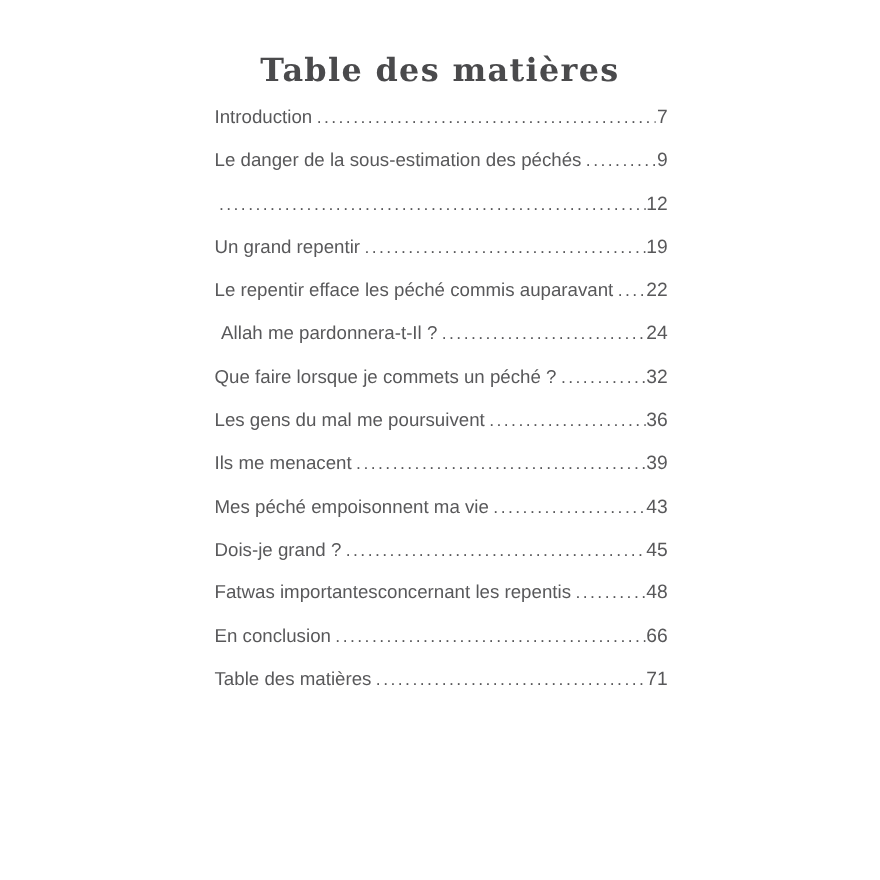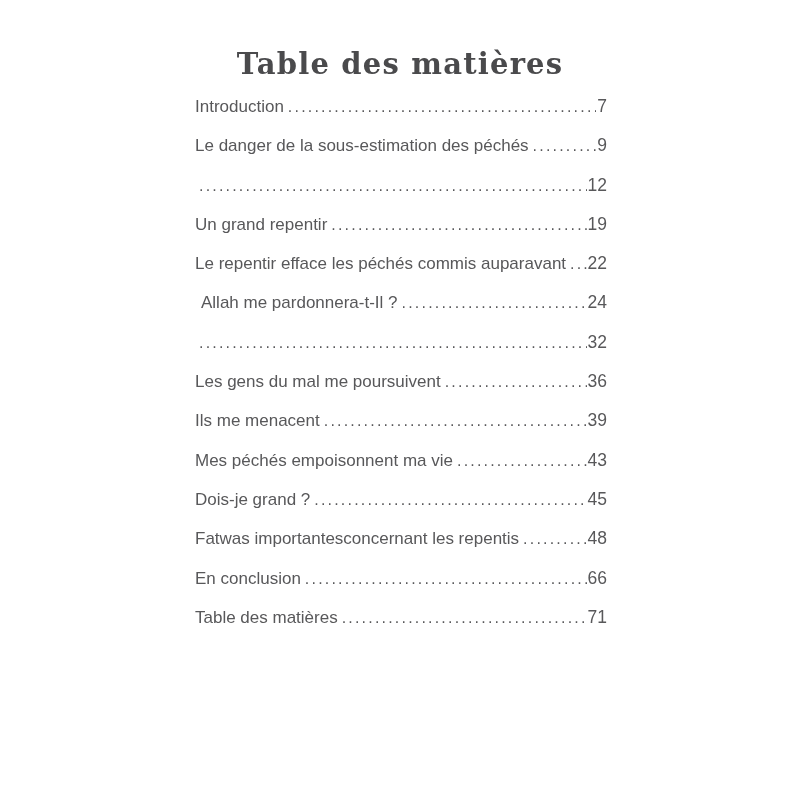--- a/index.html
+++ b/index.html
@@ -94,50 +94,51 @@
     <span class="toc-page">12</span>
   </div>
 
   <div class="toc-row">
     <span class="toc-label">Un grand repentir</span>
     <span class="toc-dots">....................................................................................................................................................................................</span>
     <span class="toc-page">19</span>
   </div>
 
   <div class="toc-row">
-    <span class="toc-label">Le repentir efface les péchés commis auparavant</span>
+    <span class="toc-label">Le repentir efface les péché commis auparavant</span>
     <span class="toc-dots">....................................................................................................................................................................................</span>
     <span class="toc-page">22</span>
   </div>
 
   <div class="toc-row indent">
     <span class="toc-label">Allah me pardonnera-t-Il ?</span>
     <span class="toc-dots">....................................................................................................................................................................................</span>
     <span class="toc-page">24</span>
   </div>
 
   <div class="toc-row">
+    <span class="toc-label">Que faire lorsque je commets un péché ?</span>
     <span class="toc-dots">....................................................................................................................................................................................</span>
     <span class="toc-page">32</span>
   </div>
 
   <div class="toc-row">
     <span class="toc-label">Les gens du mal me poursuivent</span>
     <span class="toc-dots">....................................................................................................................................................................................</span>
     <span class="toc-page">36</span>
   </div>
 
   <div class="toc-row">
     <span class="toc-label">Ils me menacent</span>
     <span class="toc-dots">....................................................................................................................................................................................</span>
     <span class="toc-page">39</span>
   </div>
 
   <div class="toc-row">
-    <span class="toc-label">Mes péchés empoisonnent ma vie</span>
+    <span class="toc-label">Mes péché empoisonnent ma vie</span>
     <span class="toc-dots">....................................................................................................................................................................................</span>
     <span class="toc-page">43</span>
   </div>
 
   <div class="toc-row">
     <span class="toc-label">Dois-je grand ?</span>
     <span class="toc-dots">....................................................................................................................................................................................</span>
     <span class="toc-page">45</span>
   </div>
 

